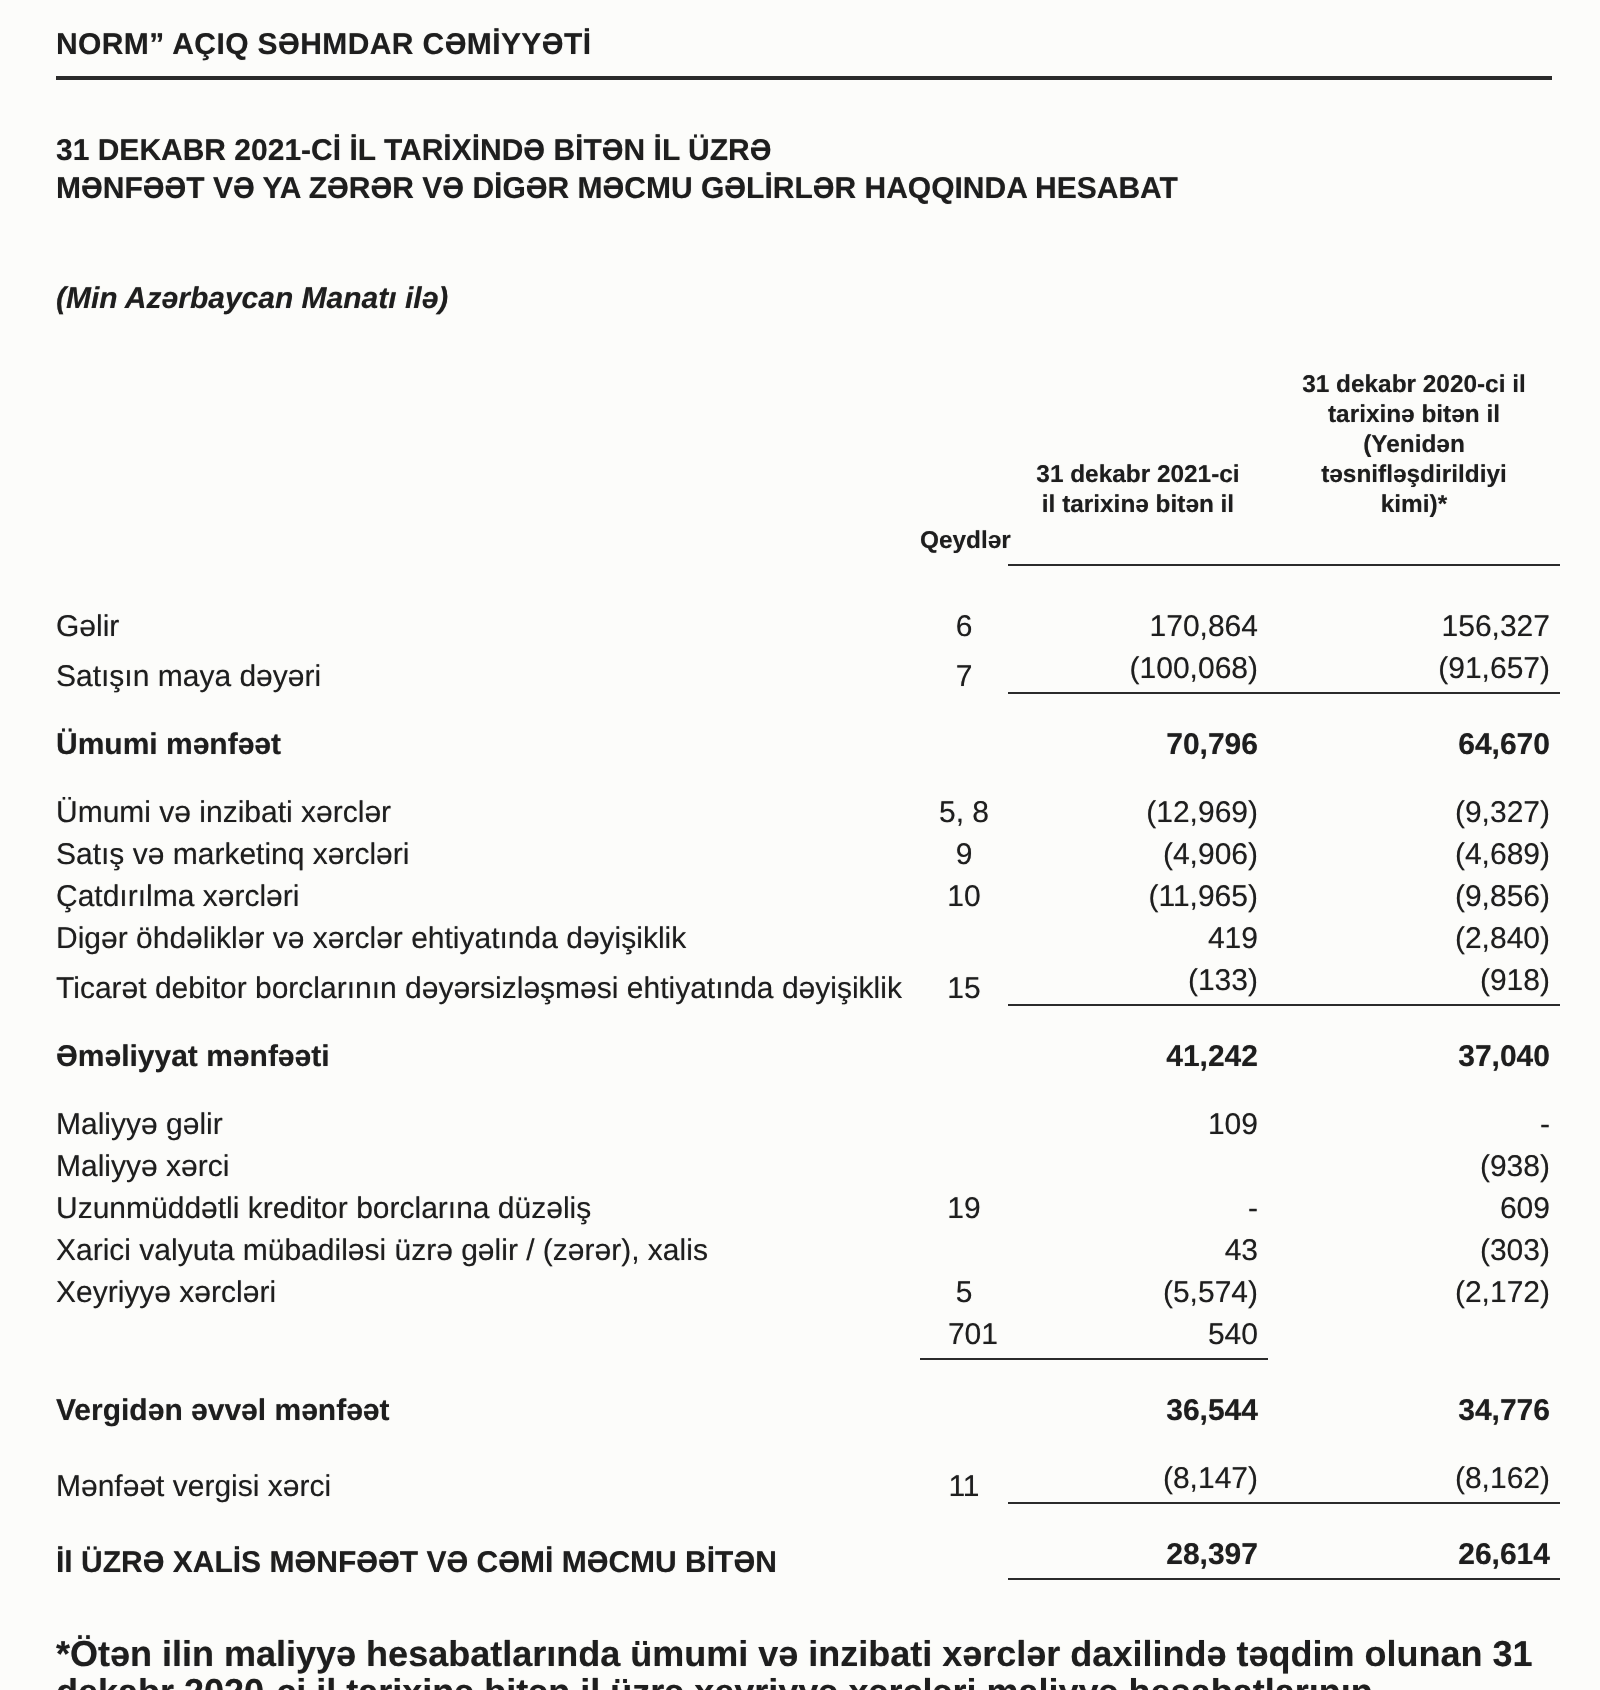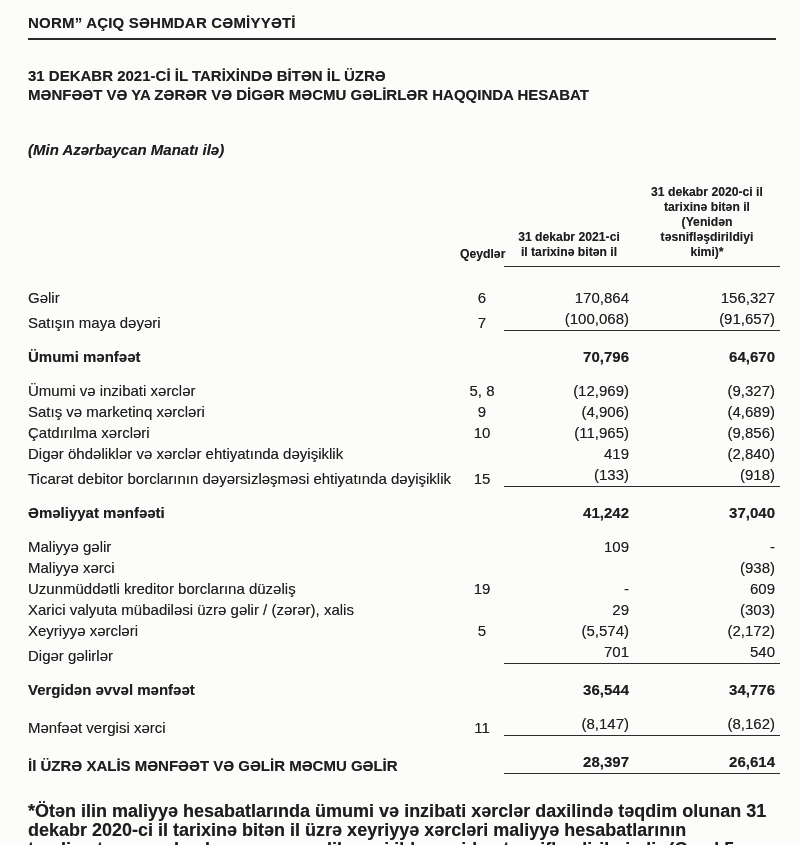--- a/index.html
+++ b/index.html
@@ -51,21 +51,21 @@
   }
   .th-notes {
     text-align: center;
     white-space: nowrap;
     padding-bottom: 5px;
   }
   .th-col {
     text-align: center;
     white-space: pre-line;
     border-bottom: 1.5px solid #2b2b2b;
-    padding-bottom: 6px;
+    padding-bottom: 22px;
   }
   .rows { margin-top: 20px; font-size: 15px; }
   .row {
     align-items: end;
     padding: 3px 0 2px 0;
     line-height: 16px;
   }
   .row.gap { margin-top: 13px; }
   .row.bold { font-weight: bold; }
   .c-label { white-space: nowrap; }
@@ -183,49 +183,48 @@
       </div>
       <div class="row grid-cols">
         <div class="c-label">Uzunmüddətli kreditor borclarına düzəliş</div>
         <div class="c-note">19</div>
         <div class="c-val">-</div>
         <div class="c-val">609</div>
       </div>
       <div class="row grid-cols">
         <div class="c-label">Xarici valyuta mübadiləsi üzrə gəlir / (zərər), xalis</div>
         <div class="c-note"></div>
-        <div class="c-val">29</div>
+        <div class="c-val">43</div>
         <div class="c-val">(303)</div>
       </div>
       <div class="row grid-cols">
         <div class="c-label">Xeyriyyə xərcləri</div>
         <div class="c-note">5</div>
         <div class="c-val">(5,574)</div>
         <div class="c-val">(2,172)</div>
       </div>
       <div class="row grid-cols ul">
-        <div class="c-label">Digər gəlirlər</div>
         <div class="c-note"></div>
         <div class="c-val">701</div>
         <div class="c-val">540</div>
       </div>
       <div class="row grid-cols bold gap">
         <div class="c-label">Vergidən əvvəl mənfəət</div>
         <div class="c-note"></div>
         <div class="c-val">36,544</div>
         <div class="c-val">34,776</div>
       </div>
       <div class="row grid-cols gap ul">
         <div class="c-label">Mənfəət vergisi xərci</div>
         <div class="c-note">11</div>
         <div class="c-val">(8,147)</div>
         <div class="c-val">(8,162)</div>
       </div>
       <div class="row grid-cols bold gap ul">
-        <div class="c-label">İl ÜZRƏ XALİS MƏNFƏƏT VƏ GƏLİR MƏCMU GƏLİR</div>
+        <div class="c-label">İl ÜZRƏ XALİS MƏNFƏƏT VƏ CƏMİ MƏCMU BİTƏN</div>
         <div class="c-note"></div>
         <div class="c-val">28,397</div>
         <div class="c-val">26,614</div>
       </div>
     </div>
 
   <div class="footnotes">
     <div class="footnote-1">*Ötən ilin maliyyə hesabatlarında ümumi və inzibati xərclər daxilində təqdim olunan 31 dekabr 2020-ci il tarixinə bitən il üzrə xeyriyyə xərcləri maliyyə hesabatlarının təqdimatını yaxşılaşdırmaq məqsədilə cari ildə yenidən təsnifləşdirilmişdir (Qeyd 5-ə bax).</div>
     <div class="footnote-2">8-36-cı səhifələrdəki qeydlər bu maliyyə hesabatlarının ayrılmaz hissəsini təşkil edir.</div>
   </div>

